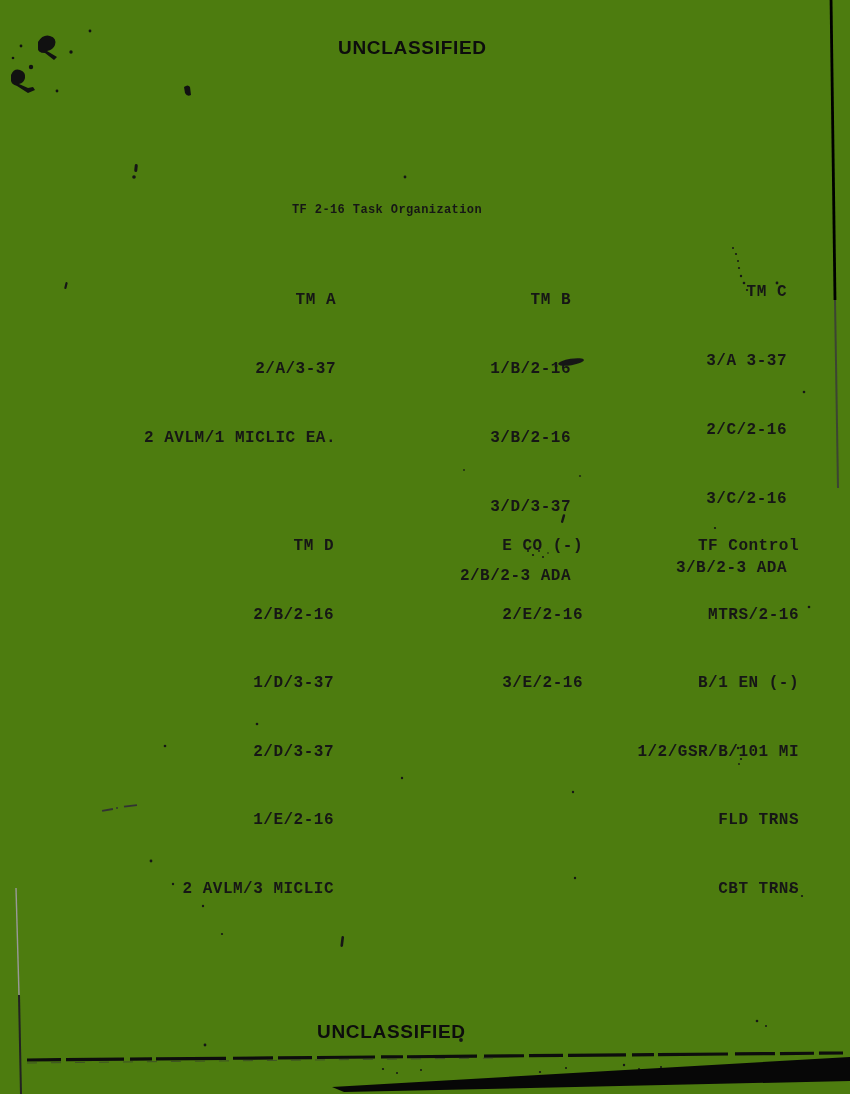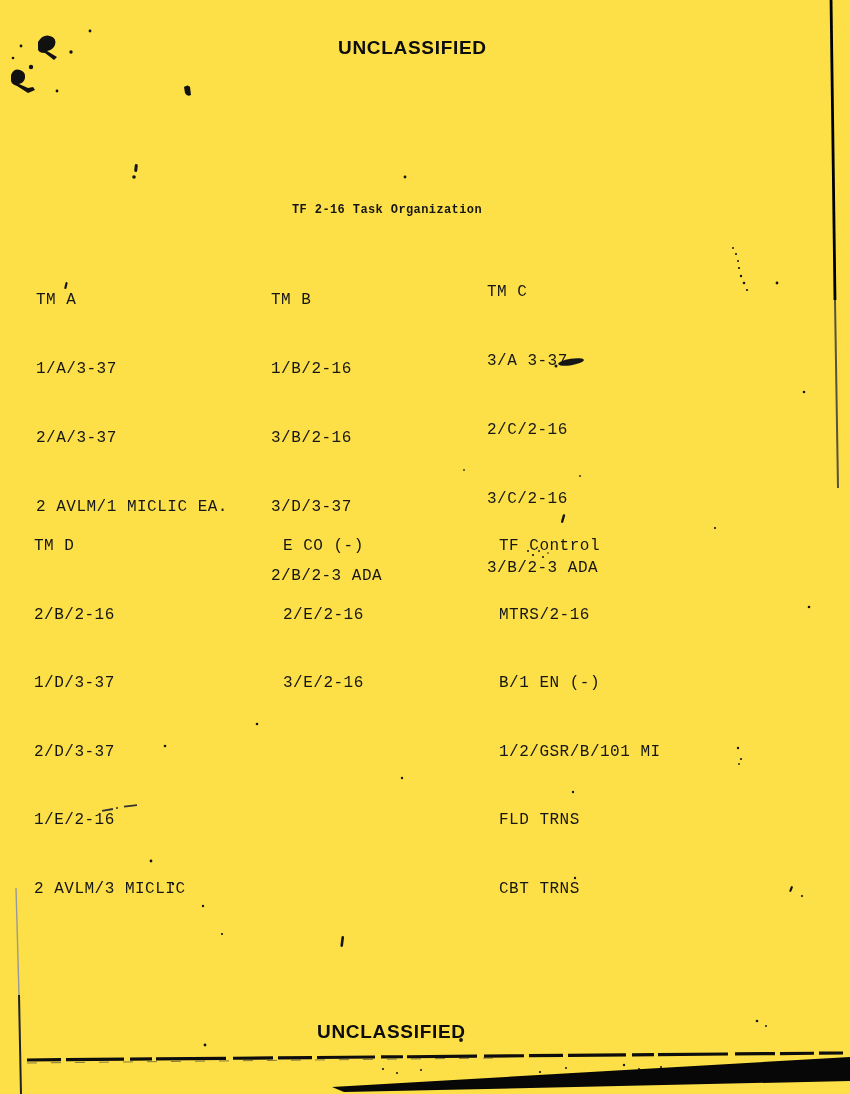--- a/index.html
+++ b/index.html
@@ -1,20 +1,20 @@
 <!DOCTYPE html>
 <html><head>
 <meta charset="utf-8">
 <style>
   html,body{margin:0;padding:0;background:#e8e8e8;}
   .page{
     position:relative;
     width:850px;height:1094px;
     margin:0 auto;
-    background:#fde047;
+    background:#4d7c0f;
     overflow:hidden;
     font-family:"Liberation Mono","DejaVu Sans Mono",monospace;
     color:#141414;
   }
   .classification{
     position:absolute;
     font-family:"Liberation Sans","DejaVu Sans",sans-serif;
     font-weight:bold;
     font-size:19px;
     letter-spacing:0.7px;
@@ -28,24 +28,24 @@
     left:292px;top:203px;
     font-size:12px;
     font-weight:bold;
     letter-spacing:0.4px;
     white-space:pre;
     color:#161616;
   }
   .org-col{
     position:absolute;
     width:300px;
-    text-align:left;
+    text-align:right;
     white-space:pre;
     font-size:16px;
-    font-weight:normal;
+    font-weight:bold;
     letter-spacing:0.5px;
     color:#161616;
   }
   .sec-top .org-line{height:33px;line-height:33px;}
   .sec-bottom .org-line{height:32.5px;line-height:32.5px;}
   .col-tm-a{left:36px;top:248px;}
   .col-tm-b{left:271px;top:248px;}
   .col-tm-c{left:487px;top:240px;}
   .col-tm-d{left:34px;top:494px;}
   .col-e-co{left:283px;top:494px;}
@@ -60,21 +60,20 @@
 
 <div class="page">
 
   <div class="classification header-class">UNCLASSIFIED</div>
 
   <div class="doc-title">TF 2-16 Task Organization</div>
 
   <div class="sec-top">
     <div class="org-col col-tm-a">
       <div class="org-line org-header">TM A</div>
-      <div class="org-line">1/A/3-37</div>
       <div class="org-line">2/A/3-37</div>
       <div class="org-line">2 AVLM/1 MICLIC EA.</div>
     </div>
     <div class="org-col col-tm-b">
       <div class="org-line org-header">TM B</div>
       <div class="org-line">1/B/2-16</div>
       <div class="org-line">3/B/2-16</div>
       <div class="org-line">3/D/3-37</div>
       <div class="org-line">2/B/2-3 ADA</div>
     </div>

